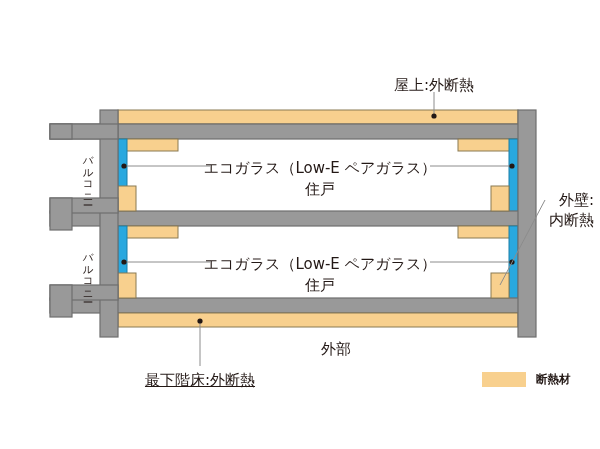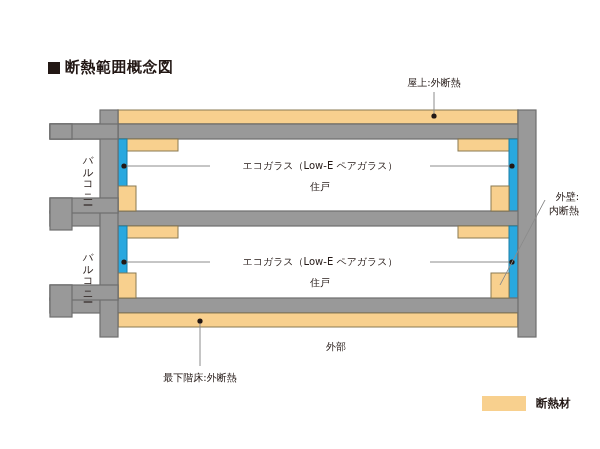--- a/index.html
+++ b/index.html
@@ -49,21 +49,21 @@
   
   #drawing {
     position: absolute;
     left: 0;
     top: 0;
   }
 
   
   .lbl {
     position: absolute;
-    font-size: 10px;
+    font-size: 15px;
     color: #231815;
     white-space: nowrap;
     line-height: 1.32;
   }
   .lbl-vert {
     position: absolute;
     font-size: 10.5px;
     color: #231815;
     writing-mode: vertical-rl;
     text-orientation: upright;
@@ -79,44 +79,39 @@
   }
 
   
   #legend {
     position: absolute;
     left: 482px;
     top: 372px;
     display: flex;
     align-items: center;
     gap: 10px;
-    margin-top: 24px;
   }
   #legend-swatch {
     width: 44px;
     height: 15px;
     background: #f8d08e;
     display: block;
   }
   #legend-label {
     font-size: 11.5px;
     font-weight: bold;
     color: #231815;
     white-space: nowrap;
   }
 </style>
 </head>
 <body>
 
 <div id="stage">
 
-  <div id="title-row">
-    <span id="title-marker"></span>
-    <span id="title-text">断熱範囲概念図</span>
-  </div>
 
   <svg id="drawing" width="600" height="449" viewBox="0 0 600 449">
 
     <defs>
       <style>
         .con { fill: #999999; stroke: #6e6e6e; stroke-width: 1.2; }
         .ins { fill: #f8d08e; stroke: #8a7a52; stroke-width: 1.0; }
         .gls { fill: #29a8df; stroke: #1b7fa8; stroke-width: 1.0; }
         .led { stroke: #8c8c8c; stroke-width: 1; fill: none; }
         .dot { fill: #231815; }
@@ -259,20 +254,20 @@
 
   <div class="lbl lbl-center" style="left:320px; top:276px;">住戸</div>
 
   <div class="lbl lbl-two-line" style="left:549px; top:190px;text-align:right;">
     <div>外壁:</div>
     <div>内断熱</div>
   </div>
 
   <div class="lbl lbl-center" style="left:336px; top:340px;">外部</div>
 
-  <div class="lbl lbl-center" style="left:200px; top:371px;">最下階床:外断熱</div>
+  <div class="lbl lbl-center" style="left:200px; top:371px;text-decoration:underline;">最下階床:外断熱</div>
 
   <div id="legend">
     <span id="legend-swatch"></span>
     <span id="legend-label">断熱材</span>
   </div>
 
 </div>
 
 </body></html>

